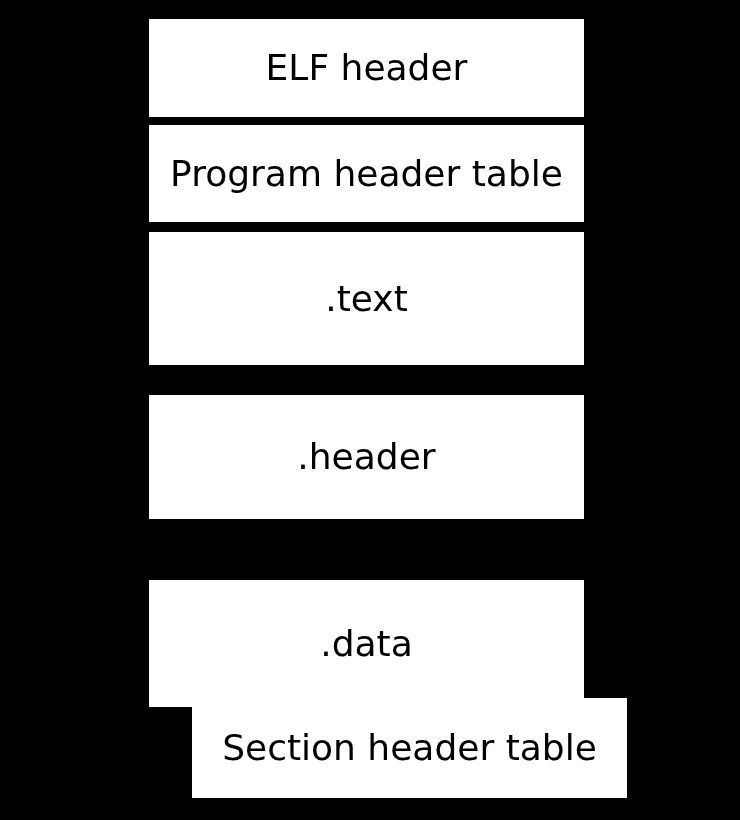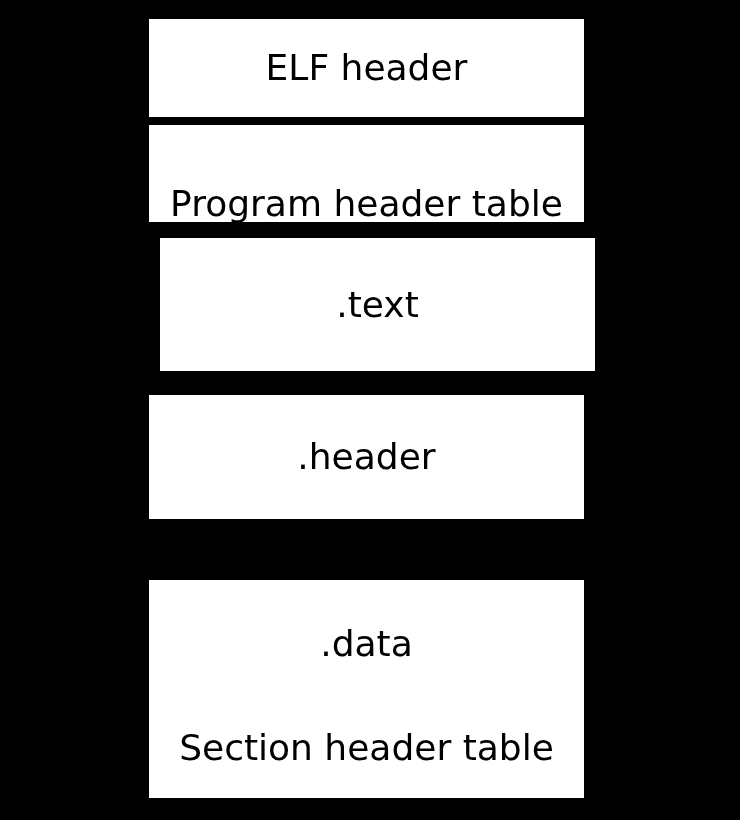--- a/index.html
+++ b/index.html
@@ -30,25 +30,25 @@
     justify-content: center;
     box-sizing: border-box;
   }
   .box .label {
     font-size: 36px;
     line-height: 1;
     white-space: nowrap;
     letter-spacing: 0;
   }
   .box-elf-header       { top: 19px;  height: 98px;  }
-  .box-program-header   { top: 125px; height: 97px; align-items: flex-end;  }
-  .box-text-section     { top: 238px; height: 133px; margin-left: 11px; }
+  .box-program-header   { top: 125px; height: 97px;  }
+  .box-text-section     { top: 232px; height: 133px; }
   .box-rodata-section   { top: 395px; height: 124px; }
   .box-data-section     { top: 580px; height: 127px; }
-  .box-section-header   { top: 698px; height: 100px; }
+  .box-section-header   { top: 698px; height: 100px; margin-left: 43px; }
 </style>
 </head>
 <body>
 
 <div class="diagram">
 
   <div class="box box-elf-header">
     <span class="label">ELF header</span>
   </div>
 

